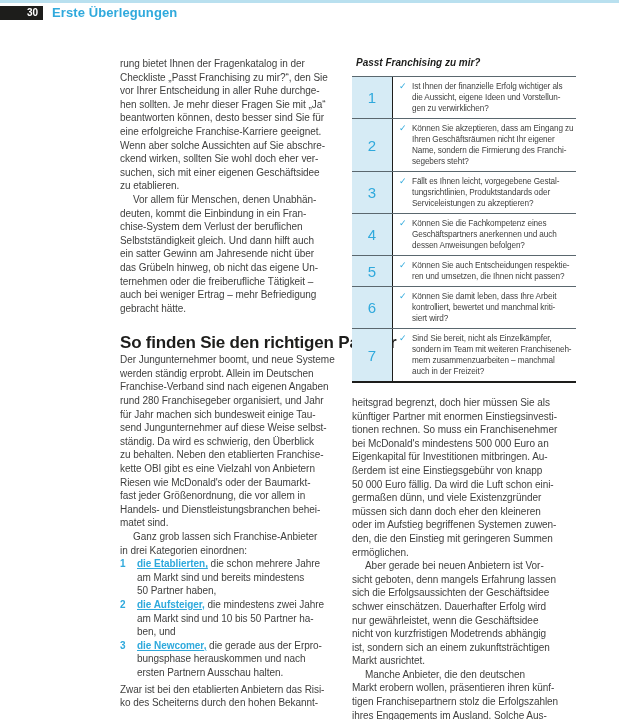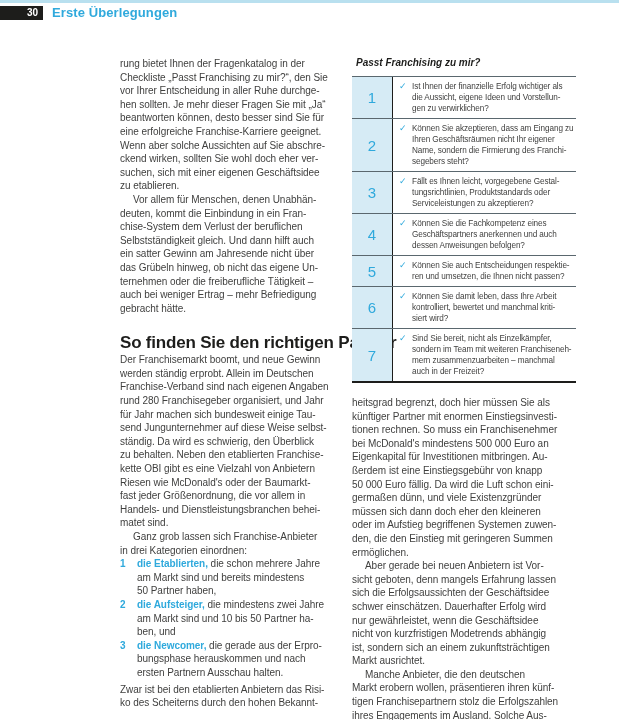--- a/index.html
+++ b/index.html
@@ -26,21 +26,21 @@
   .tl { white-space:nowrap; }
   .tl.ind { padding-left:13px; }
   .subheading {
     font-size:17px; font-weight:bold; color:#1d1d1b; letter-spacing:-0.2px;
     margin-top:20px; margin-bottom:3px; line-height:15px; white-space:nowrap;
   }
   .para5 { margin-top:3px; }
   
   .li-row { display:flex; }
   .li-num { width:17px; flex:0 0 17px; color:#2fa9dc; font-weight:bold; }
-  .lead { color:#2fa9dc; font-weight:bold; }
+  .lead { color:#2fa9dc; font-weight:bold;text-decoration:underline; }
   
   .cl-title { font-size:10px; font-weight:bold; color:#1d1d1b; line-height:12px; padding-left:4px; white-space:nowrap;font-style:italic; }
   .cl-table {
     margin-top:7px; width:224px;
     border-top:1px solid #5a676e; border-bottom:2px solid #1d1d1b;
   }
   .crow { display:flex; align-items:stretch; }
   .crow + .crow { border-top:1px solid #5a676e; }
   .cnum {
     flex:0 0 41px; width:41px; background:#d6ebf5; border-right:1px solid #1d1d1b;
@@ -83,21 +83,21 @@
       <div class="tl">chise-System dem Verlust der beruflichen</div>
       <div class="tl">Selbstständigkeit gleich. Und dann hilft auch</div>
       <div class="tl">ein satter Gewinn am Jahresende nicht über</div>
       <div class="tl">das Grübeln hinweg, ob nicht das eigene Un-</div>
       <div class="tl">ternehmen oder die freiberufliche Tätigkeit –</div>
       <div class="tl">auch bei weniger Ertrag – mehr Befriedigung</div>
       <div class="tl">gebracht hätte.</div>
     </div>
   <div class="subheading">So finden Sie den richtigen Partner</div>
   <div>
-      <div class="tl">Der Franchisemarkt boomt, und neue Gewinn</div>
+      <div class="tl">Der Jungunternehmer boomt, und neue Systeme</div>
       <div class="tl">werden ständig erprobt. Allein im Deutschen</div>
       <div class="tl">Franchise-Verband sind nach eigenen Angaben</div>
       <div class="tl">rund 280 Franchisegeber organisiert, und Jahr</div>
       <div class="tl">für Jahr machen sich bundesweit einige Tau-</div>
       <div class="tl">send Jungunternehmer auf diese Weise selbst-</div>
       <div class="tl">ständig. Da wird es schwierig, den Überblick</div>
       <div class="tl">zu behalten. Neben den etablierten Franchise-</div>
       <div class="tl">kette OBI gibt es eine Vielzahl von Anbietern</div>
       <div class="tl">Riesen wie McDonald's oder der Baumarkt-</div>
       <div class="tl">fast jeder Größenordnung, die vor allem in</div>

